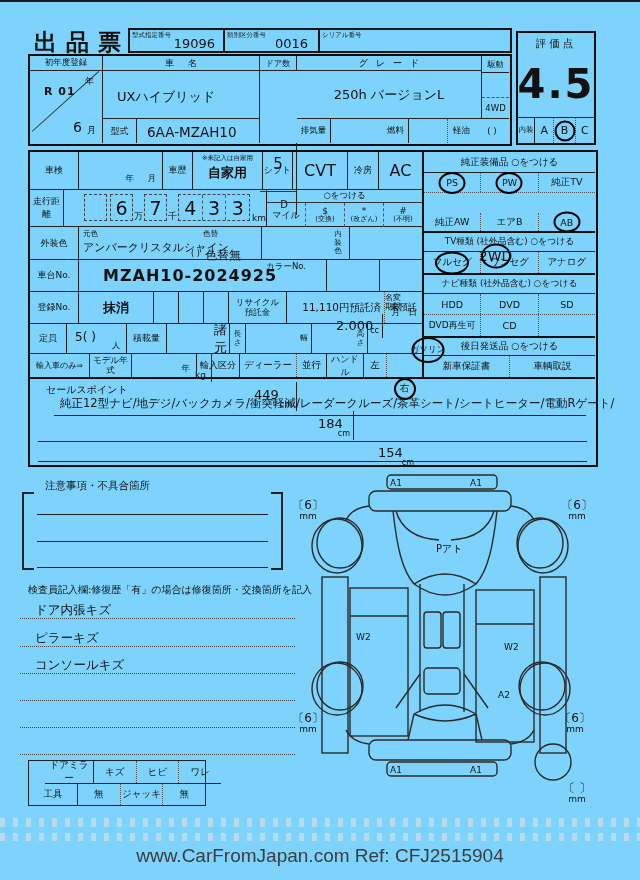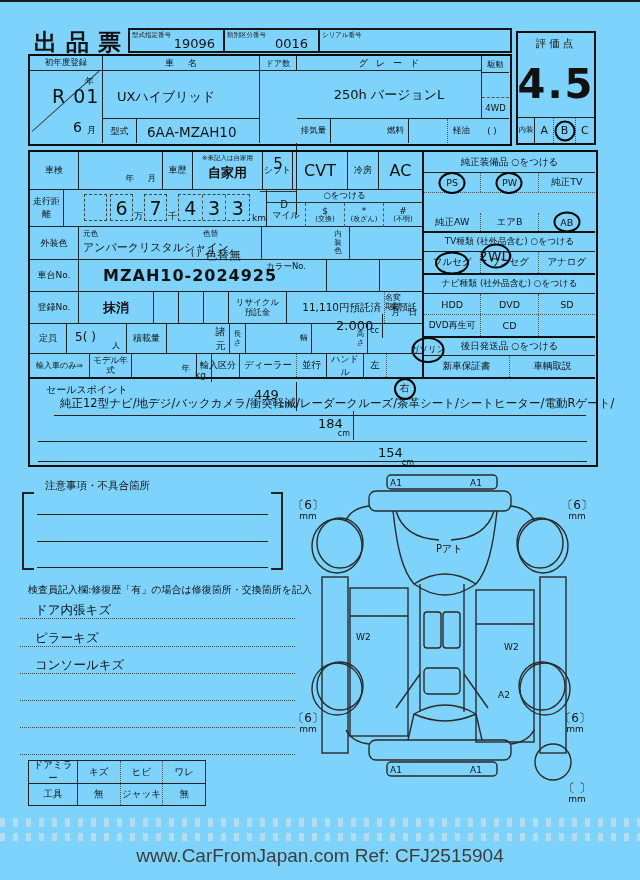--- a/index.html
+++ b/index.html
@@ -60,21 +60,21 @@
       <div class="c" style="flex:1;font-size:11px;">C</div>
     </div>
   </div>
 
   <div class="a thk" style="left:28px;top:54px;width:484px;height:92px;">
 
     <div class="a c br bb" style="left:0;top:0;width:73px;height:15px;font-size:8.5px;">初年度登録</div>
     <div class="a br rel" style="left:0;top:15px;width:73px;height:72px;">
       <div class="a" style="left:2px;top:60px;width:90px;height:0;border-top:1px solid #333;transform:rotate(-42deg);transform-origin:left center;"></div>
       <div class="a" style="right:8px;top:4px;font-size:9px;">年</div>
-      <div class="a" style="left:22px;top:14px;font-size:19px;font-weight:400;letter-spacing:1px;">R 01</div>
+      <div class="a" style="left:14px;top:14px;font-size:11px;font-weight:700;letter-spacing:1px;">R 01</div>
       <div class="a" style="right:20px;bottom:8px;font-size:14px;">6</div>
       <div class="a" style="right:6px;bottom:6px;font-size:9px;">月</div>
     </div>
 
     <div class="a c br bb" style="left:73px;top:0;width:157px;height:15px;font-size:9px;letter-spacing:14px;padding-left:14px;">車名</div>
     <div class="a br bb" style="left:73px;top:15px;width:157px;height:48px;">
       <div class="a" style="left:14px;top:17px;font-size:13px;">UXハイブリッド</div>
     </div>
     <div class="a c br" style="left:73px;top:63px;width:34px;height:24px;font-size:9px;">型式</div>
     <div class="a br" style="left:107px;top:63px;width:123px;height:24px;">
@@ -211,21 +211,21 @@
     <div class="a bb" style="left:0;top:172px;width:392px;height:30px;">
       <div class="a c br" style="left:0;top:0;width:37px;height:100%;font-size:9px;">定員</div>
       <div class="a br rel" style="left:37px;top:0;width:60px;height:100%;">
         <div class="a" style="left:8px;top:6px;font-size:12px;">5(   )</div>
         <div class="a" style="right:6px;bottom:2px;font-size:8px;">人</div>
       </div>
       <div class="a c br" style="left:97px;top:0;width:40px;height:100%;font-size:9px;">積載量</div>
       <div class="a br rel" style="left:137px;top:0;width:45px;height:100%;">
         <div class="a" style="right:5px;bottom:2px;font-size:9px;">kg</div>
       </div>
-      <div class="a c br" style="left:182px;top:0;width:18px;height:100%;font-size:10px;">諸元</div>
+      <div class="a c br" style="left:182px;top:0;width:18px;height:100%;font-size:13px;">諸元</div>
       <div class="a c br vt" style="left:200px;top:0;width:16px;height:100%;font-size:7.5px;padding:0 4px;">長さ</div>
       <div class="a br rel" style="left:216px;top:0;width:51px;height:100%;">
         <div class="a" style="left:8px;top:5px;font-size:13px;">449</div>
         <div class="a" style="right:4px;bottom:2px;font-size:8px;">cm</div>
       </div>
       <div class="a c br vt" style="left:267px;top:0;width:15px;height:100%;font-size:7.5px;">幅</div>
       <div class="a br rel" style="left:282px;top:0;width:42px;height:100%;">
         <div class="a" style="left:6px;top:5px;font-size:13px;">184</div>
         <div class="a" style="right:3px;bottom:2px;font-size:8px;">cm</div>
       </div>
@@ -322,21 +322,21 @@
   <div class="a" style="left:20px;top:618px;width:275px;border-top:1.4px dotted #444;"></div>
   <div class="a" style="left:35px;top:630px;font-size:12.5px;">ピラーキズ</div>
   <div class="a" style="left:20px;top:646px;width:275px;border-top:1.4px dotted #444;"></div>
   <div class="a" style="left:35px;top:657px;font-size:12.5px;font-family:Liberation Serif, serif;">コンソールキズ</div>
   <div class="a" style="left:20px;top:673px;width:275px;border-top:1.4px dotted #444;"></div>
   <div class="a" style="left:20px;top:700px;width:275px;border-top:1.4px dotted #444;"></div>
   <div class="a" style="left:20px;top:727px;width:275px;border-top:1.4px dotted #444;"></div>
   <div class="a" style="left:20px;top:754px;width:275px;border-top:1.4px dotted #444;"></div>
 
   <div class="a" style="left:28px;top:760px;width:178px;height:46px;border:1.6px solid #222;">
-    <div class="a" style="left:0;top:0;width:100%;height:23px;display:flex;border-bottom:1.2px solid #222;">
+    <div class="a" style="left:16px;top:0;width:100%;height:23px;display:flex;border-bottom:1.2px solid #222;">
       <div class="c" style="flex:1.15;font-size:9.5px;border-right:1.2px solid #222;">ドアミラー</div>
       <div class="c" style="flex:1;font-size:9.5px;border-right:1px dotted #555;">キズ</div>
       <div class="c" style="flex:1;font-size:9.5px;border-right:1px dotted #555;">ヒビ</div>
       <div class="c" style="flex:1;font-size:9.5px;">ワレ</div>
     </div>
     <div class="a" style="left:0;top:23px;width:100%;height:21px;display:flex;">
       <div class="c" style="flex:1.15;font-size:9.5px;border-right:1.2px solid #222;">工具</div>
       <div class="c" style="flex:1;font-size:9.5px;border-right:1px dotted #555;">無</div>
       <div class="c" style="flex:1;font-size:9.5px;border-right:1px dotted #555;">ジャッキ</div>
       <div class="c" style="flex:1;font-size:9.5px;">無</div>

